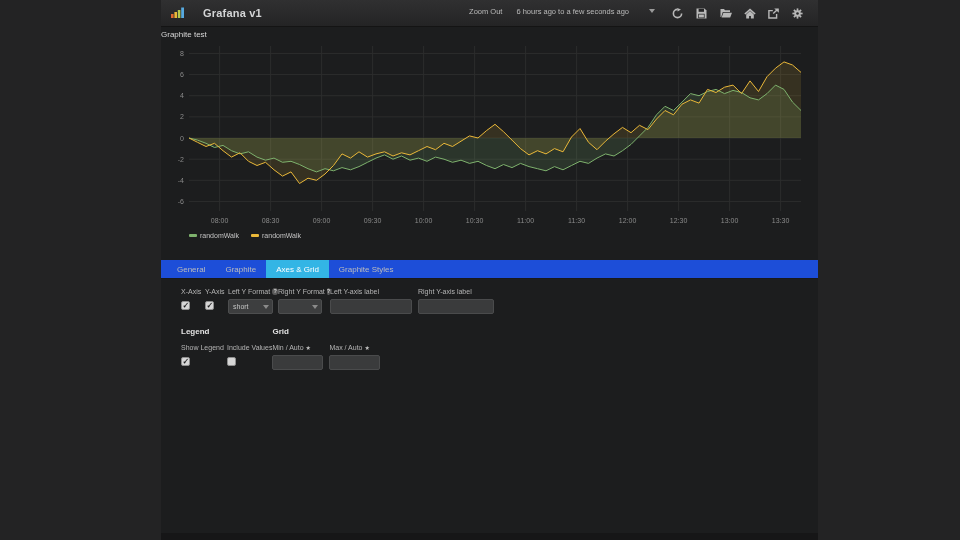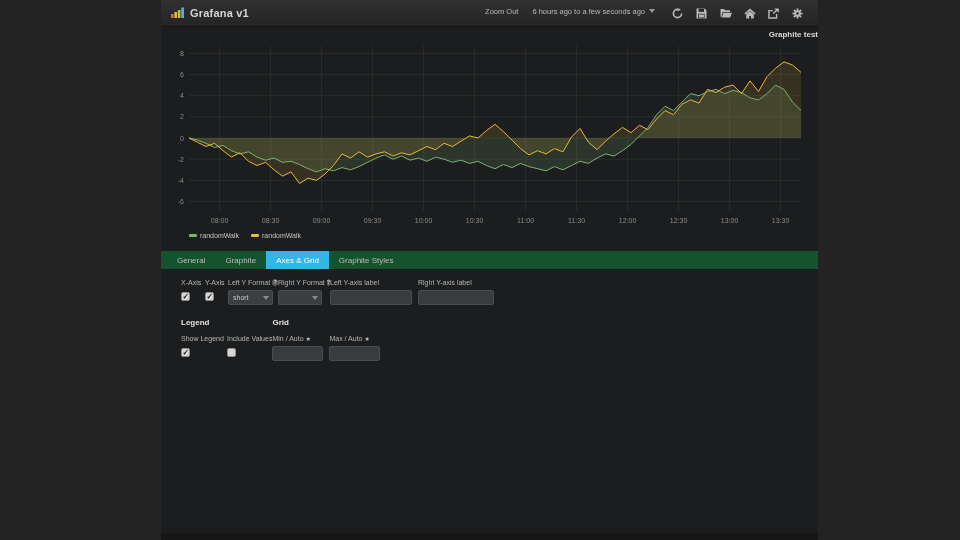--- a/index.html
+++ b/index.html
@@ -3,43 +3,43 @@
 <meta charset="utf-8">
 <style>
   * { box-sizing: border-box; margin: 0; padding: 0; }
   html, body { width: 960px; height: 540px; overflow: hidden; }
   body { background: #232324; font-family: "Liberation Sans", sans-serif; }
   .page { position: relative; margin-left: 161px; width: 657px; height: 540px; background: #1c1d1e; }
 
   
   .navbar { height: 27px; background: linear-gradient(#303031, #242425); border-bottom: 1px solid #141414;
             display: flex; align-items: center; padding: 0 14px 0 10px; }
-  .brand { display: flex; align-items: center; gap: 5px; }
+  .brand { display: flex; align-items: center; gap: 18px; }
   .brand-title { font-size: 11px; font-weight: bold; color: #d4d5d6; letter-spacing: .2px; }
   .nav-right { margin-left: auto; display: flex; align-items: flex-start; }
   .nav-txt { font-size: 7.5px; color: #b9b9b9; cursor: pointer; }
   .zoom-out { margin-right: 14px; }
-  .timepicker { display: flex; align-items: center; gap: 4px; margin-right: 16px; }
+  .timepicker { display: flex; align-items: center; gap: 20px; margin-right: 16px; }
   .caret-down { width: 0; height: 0; border-left: 3px solid transparent; border-right: 3px solid transparent;
                 border-top: 4px solid #9a9a9a; }
   .nav-icons { display: flex; align-items: center; gap: 11px; }
   .icon-btn { display: inline-flex; width: 13px; height: 13px; align-items: center; justify-content: center; cursor: pointer; }
   .icon-btn svg { display: block; }
 
   
-  .panel-title { text-align: right; font-size: 8px; font-weight: bold; color: #d8d8d8; padding-top: 3px; height: 13px; }
+  .panel-title { text-align: left; font-size: 8px; font-weight: normal; color: #d8d8d8; padding-top: 3px; height: 13px; }
   .chart-wrap { position: relative; }
   .chart-wrap svg text { font-family: "Liberation Sans", sans-serif; }
   .legend-row { display: flex; gap: 12px; margin-left: 28px; margin-top: -2px; height: 10px; align-items: center; }
   .legend-item { display: flex; align-items: center; gap: 3px; cursor: pointer; }
   .legend-chip { width: 8px; height: 3px; border-radius: 1px; }
   .legend-label { font-size: 7px; color: #c3c3c3; }
 
   
-  .tabs { margin-top: 11px; height: 19px; background: #14532d; border-bottom: 1px solid #19191a;
+  .tabs { margin-top: 20px; height: 19px; background: #1d4ed8; border-bottom: 1px solid #19191a;
           display: flex; align-items: stretch; padding-left: 6px; text-align: right; }
   .tab { display: flex; align-items: center; padding: 0 10px; font-size: 8px; color: #bcbcbc; cursor: pointer; }
   .tab.active { background: #33b5e5; color: #ffffff; }
 
   
   .editor { padding: 9px 0 0 20px; }
   .section-heading { font-size: 8px; font-weight: bold; color: #e2e2e2; margin-bottom: 8px; }
   .form-row { display: flex; align-items: flex-start; }
   .fg { display: flex; flex-direction: column; white-space: nowrap; }
   .fg-label { font-size: 7px; color: #b5b5b5; margin-bottom: 4px; display: flex; align-items: center; gap: 2px; }

